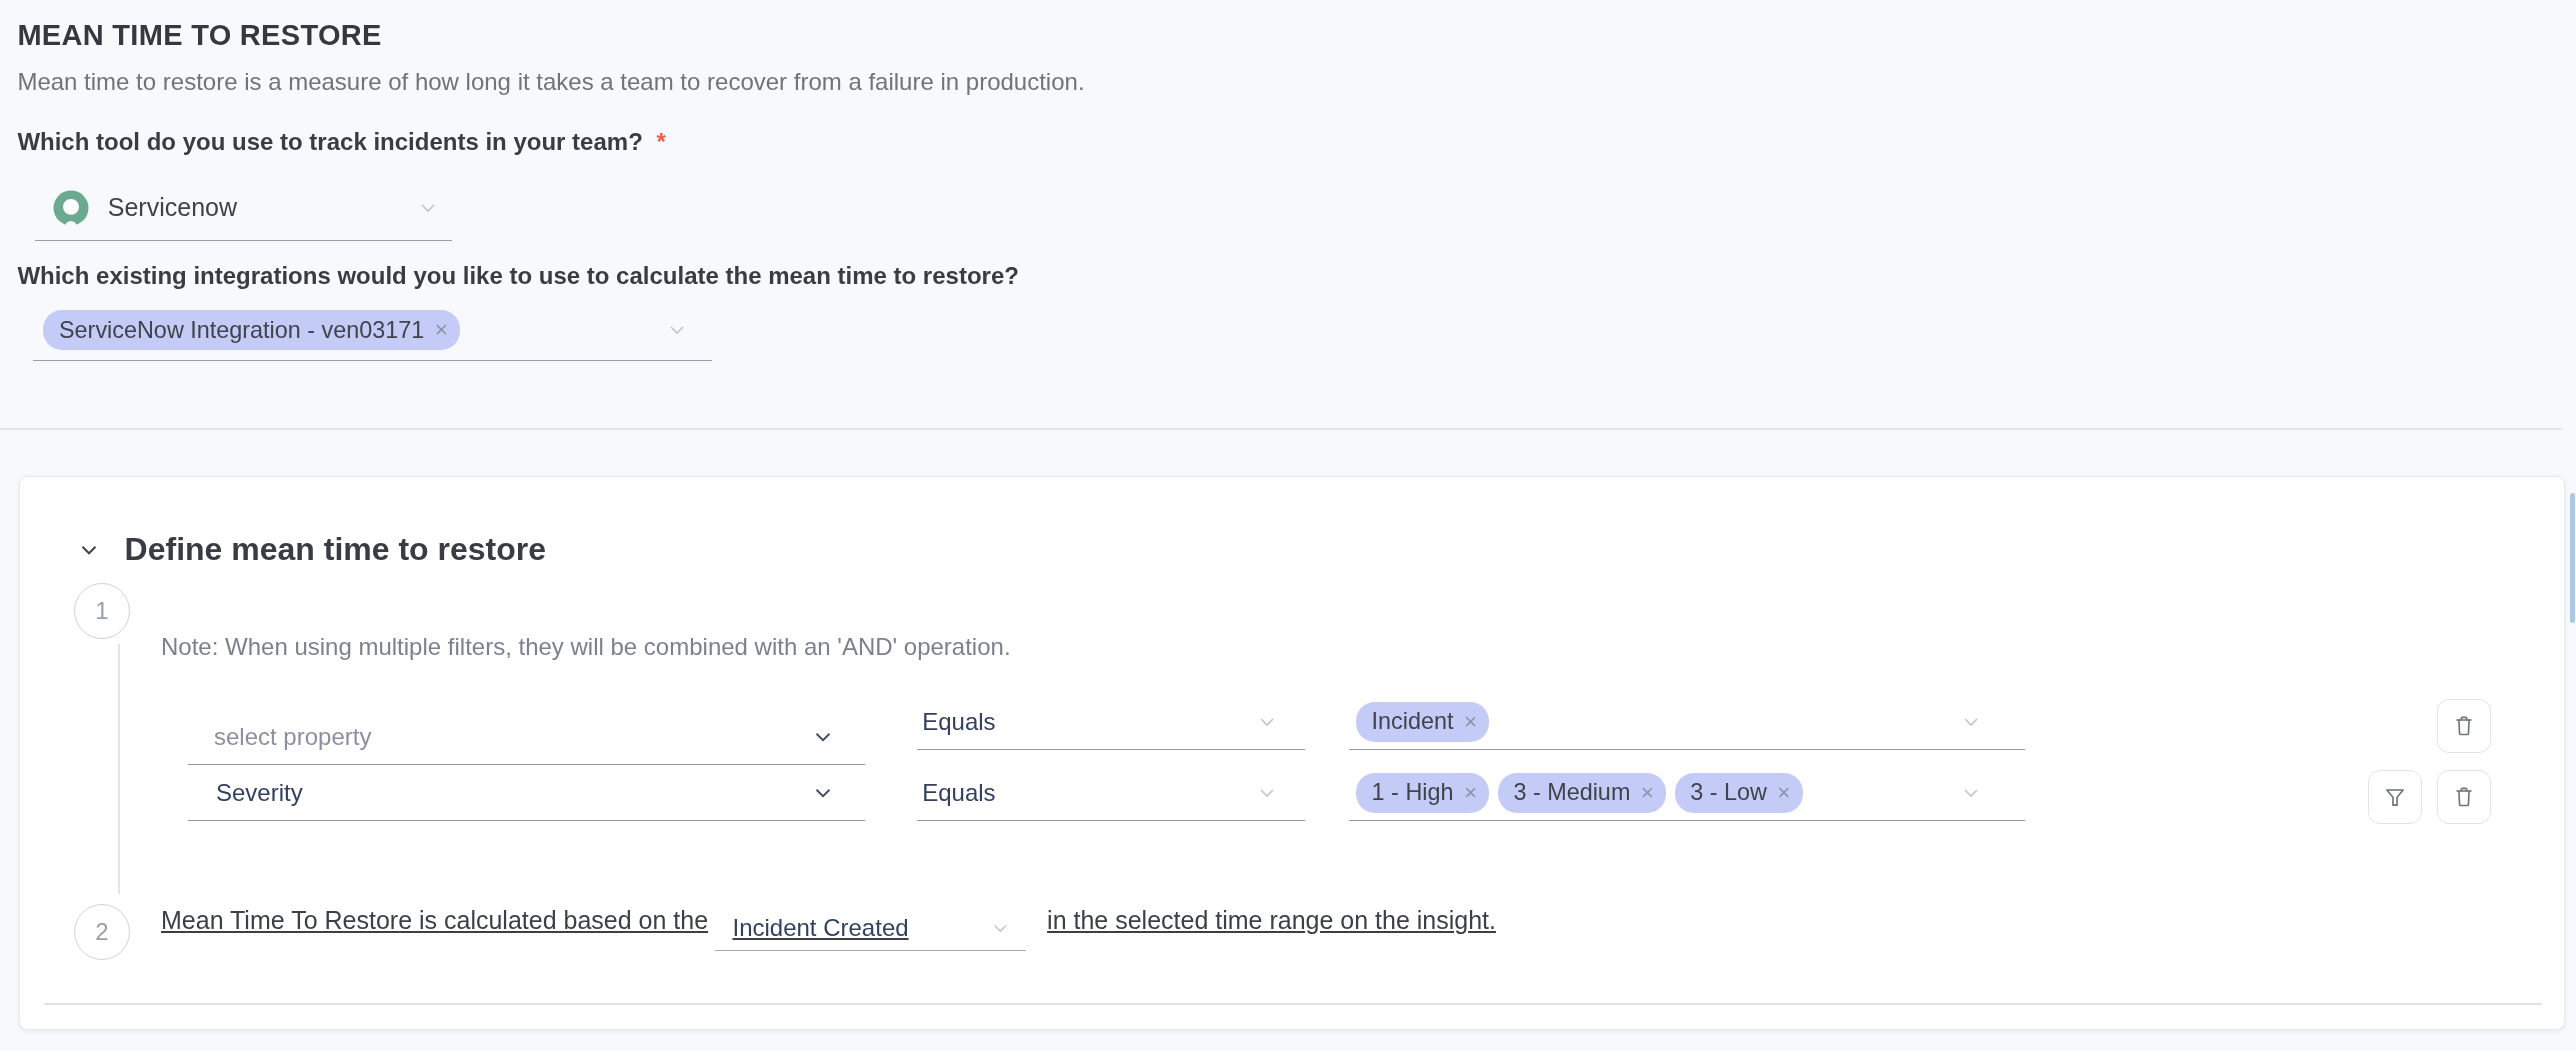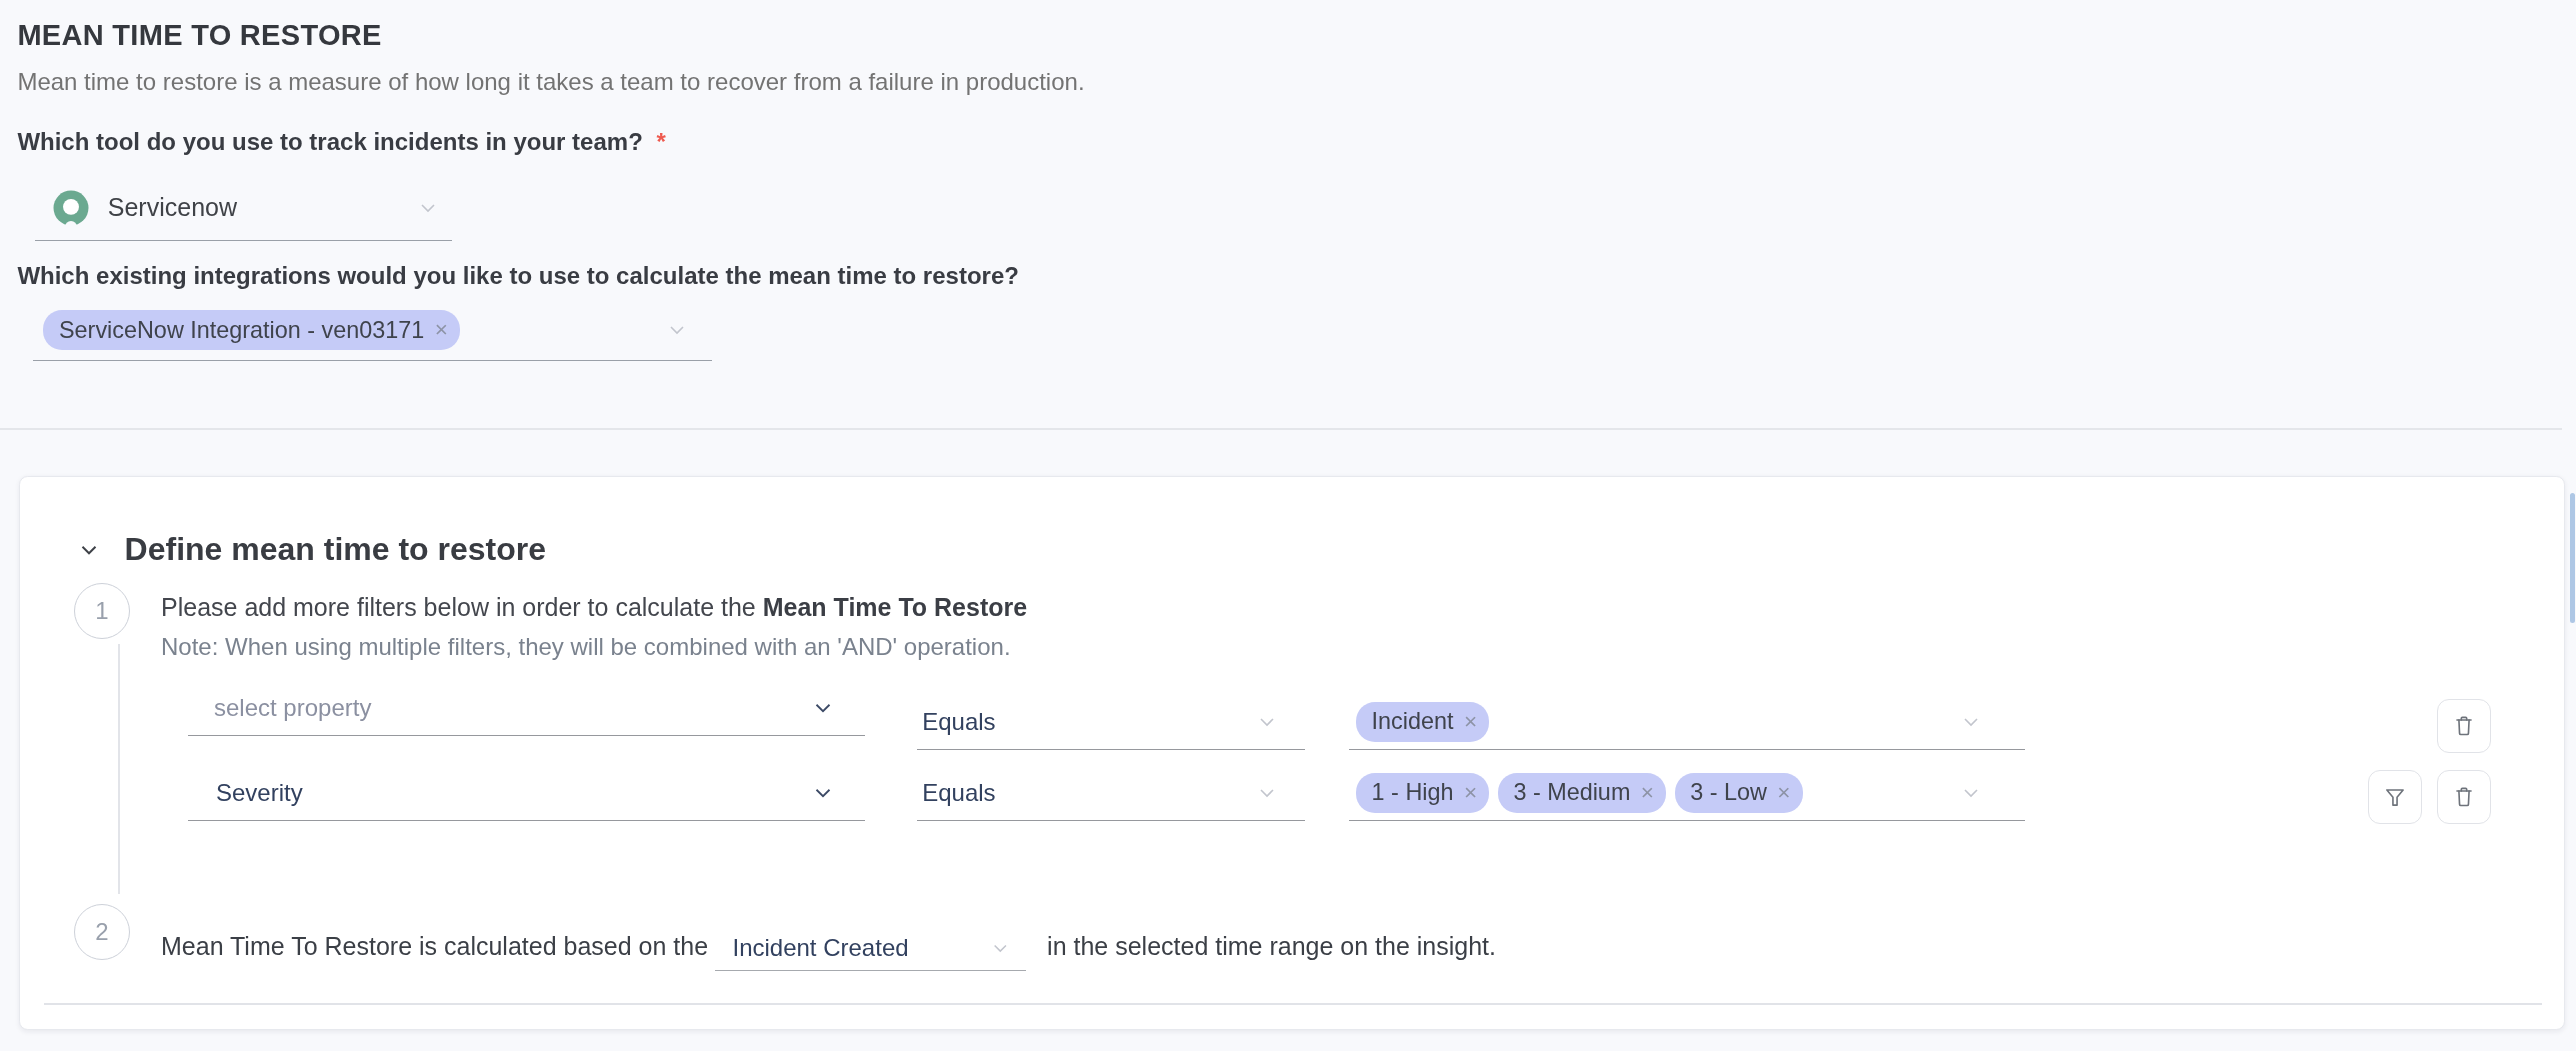--- a/index.html
+++ b/index.html
@@ -45,37 +45,37 @@
   .step-circle { position: absolute; width: 56px; height: 56px; border: 1.7px solid #cdd1d9; border-radius: 50%;
                  color: #99a0ac; font-size: 24px; display: flex; align-items: center; justify-content: center; background: #fff; }
   .s1 { left: 54px; top: 106px; }
   .s2 { left: 54px; top: 427px; }
 
   .step1-text { position: absolute; left: 141px; top: 116px; font-size: 25px; color: #43464d; }
   .step1-text b { color: #3b3e45; }
   .note { position: absolute; left: 141px; top: 156px; font-size: 24px; color: #7a828e; }
 
   .fsel { position: absolute; height: 56px; border-bottom: 1.7px solid #96989d; display: flex; align-items: center; }
-  .prop1 { left: 168px;  top: 203px; width: 677px; padding: 0 29.5px 0 26px; }
+  .prop1 { left: 168px;  top: 232px; width: 677px; padding: 0 29.5px 0 26px; }
   .op1   { left: 897px; top: 217px; width: 388px; padding: 0 26px 0 5.2px; }
   .val1  { left: 1329px; top: 217px; width: 676px; padding: 0 42px 0 7px; }
   .prop2 { left: 168px;  top: 288px; width: 677px; padding: 0 29.5px 0 28px; }
   .op2   { left: 897px; top: 288px; width: 388px; padding: 0 26px 0 5.2px; }
   .val2  { left: 1329px; top: 288px; width: 676px; padding: 0 42px 0 7px; gap: 8.7px; }
   .placeholder { color: #8b90a1; font-size: 24px; }
   .navy { color: #32415f; font-size: 24px; }
 
   .icon-btn { position: absolute; width: 54px; height: 54px; border: 1.7px solid #e1e3e8; border-radius: 12px;
               background: #fff; display: flex; align-items: center; justify-content: center; color: #6e737b; cursor: pointer; }
   .trash1 { left: 2417px; top: 222px; }
   .funnel { left: 2348px; top: 293px; }
   .trash2 { left: 2417px; top: 293px; }
 
-  .step2-row { position: absolute; left: 141px; top: 449px; display: flex; align-items: flex-end;
-               font-size: 25px; color: #3b3f46; }
+  .step2-row { position: absolute; left: 141px; top: 429px; display: flex; 
+               font-size: 25px; color: #3b3f46; text-decoration: underline; }
   .s2text { padding-bottom: 10.4px; white-space: nowrap; }
   .inline-select { width: 311px; height: 45px; border-bottom: 1.7px solid #a6a9ae;
                    padding: 0 14px 0 17.4px; margin: 0 21px 0 7px; }
 
   .inner-divider { position: absolute; left: 24px; top: 526px; width: 2498px; height: 1.7px; background: #e1e3e8; }
 
   .scrollbar { position: absolute; left: 2570px; top: 493px; width: 5.2px; height: 130px;
                border-radius: 2.6px; background: #aec7e5; cursor: grab; }
 </style>
 </head>
@@ -125,23 +125,20 @@
       <svg class="chev head-chev" width="26" height="26" viewBox="0 0 24 24">
           <polyline points="6 9 12 15 18 9" fill="none" stroke="currentColor" stroke-width="1.8"></polyline>
         </svg>
       <span class="card-title">Define mean time to restore</span>
     </div>
 
     <div class="connector"></div>
 
     <div class="step-circle s1">1</div>
 
-    <div class="step1-text">
-      <span>Please add more filters below in order to calculate the </span><b>Mean Time To Restore</b>
-    </div>
     <div class="note">Note: When using multiple filters, they will be combined with an 'AND' operation.</div>
 
     <div class="fsel prop1">
       <span class="placeholder">select property</span>
       <svg class="chev dark chev-right" width="26" height="26" viewBox="0 0 24 24">
           <polyline points="6 9 12 15 18 9" fill="none" stroke="currentColor" stroke-width="1.7"></polyline>
         </svg>
     </div>
     <div class="fsel op1">
       <span class="navy">Equals</span>

